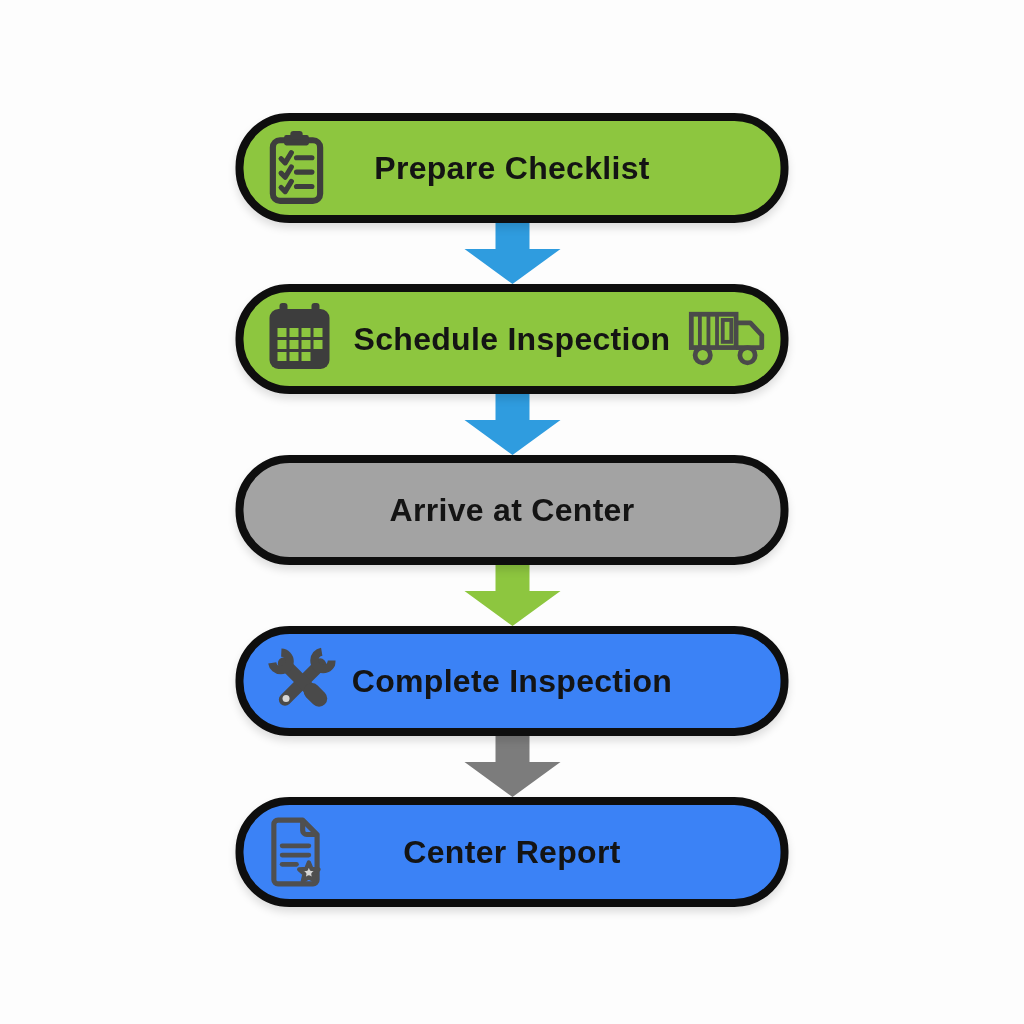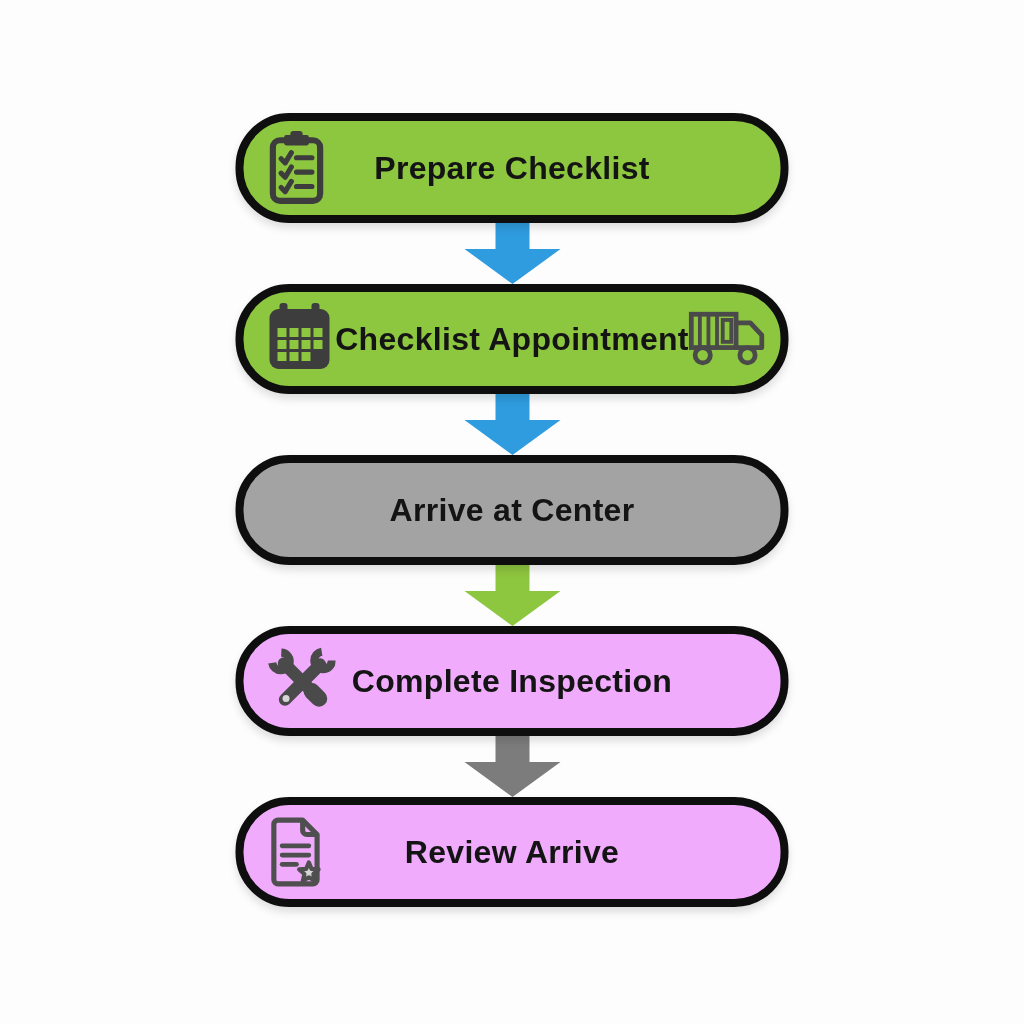--- a/index.html
+++ b/index.html
@@ -32,21 +32,21 @@
     box-sizing: border-box;
     border: 8px solid #0e0e0e;
     border-radius: 54px;
     display: flex;
     align-items: center;
     justify-content: center;
     box-shadow: 0 5px 8px rgba(0,0,0,0.13);
   }
   .step.green { background: #8dc63f; }
   .step.white { background: #a3a3a3; }
-  .step.gray  { background: #f0abfc; }
+  .step.gray  { background: #3b82f6; }
   .label {
     font-size: 32px;
     font-weight: 700;
     color: #141414;
     letter-spacing: 0.3px;
     white-space: nowrap;
   }
   .icon-left {
     position: absolute;
     left: 24px;
@@ -112,21 +112,21 @@
           <rect x="46" y="25" width="9" height="9" fill="#8dc63f"></rect>
           <rect x="10" y="37" width="9" height="9" fill="#8dc63f"></rect>
           <rect x="22" y="37" width="9" height="9" fill="#8dc63f"></rect>
           <rect x="34" y="37" width="9" height="9" fill="#8dc63f"></rect>
           <rect x="46" y="37" width="9" height="9" fill="#8dc63f"></rect>
           <rect x="10" y="49" width="9" height="9" fill="#8dc63f"></rect>
           <rect x="22" y="49" width="9" height="9" fill="#8dc63f"></rect>
           <rect x="34" y="49" width="9" height="9" fill="#8dc63f"></rect>
         </svg>
       </span>
-      <span class="label">Checklist Appointment</span>
+      <span class="label">Schedule Inspection</span>
       <span class="icon-right">
         <svg width="80" height="60" viewBox="0 0 84 62" fill="none">
           <rect x="4" y="5" width="47" height="35" stroke="#4a4a4a" stroke-width="5"></rect>
           <line x1="13" y1="5" x2="13" y2="40" stroke="#4a4a4a" stroke-width="4"></line>
           <line x1="22" y1="5" x2="22" y2="40" stroke="#4a4a4a" stroke-width="4"></line>
           <line x1="31" y1="5" x2="31" y2="40" stroke="#4a4a4a" stroke-width="4"></line>
           <rect x="37" y="11" width="9" height="23" stroke="#4a4a4a" stroke-width="4"></rect>
           <path d="M51,14 L66,14 L78,27 L78,40 L51,40" stroke="#4a4a4a" stroke-width="5" stroke-linejoin="round"></path>
           <circle cx="16" cy="48" r="8" stroke="#4a4a4a" stroke-width="5" fill="#8dc63f"></circle>
           <circle cx="63" cy="48" r="8" stroke="#4a4a4a" stroke-width="5" fill="#8dc63f"></circle>
@@ -174,17 +174,17 @@
       <span class="icon-left">
         <svg width="58" height="70" viewBox="0 0 56 68" fill="none">
           <path d="M10,3 h24 l14,14 v44 a4,4 0 0 1 -4,4 h-34 a4,4 0 0 1 -4,-4 v-54 a4,4 0 0 1 4,-4 z" stroke="#4f4f4f" stroke-width="5" stroke-linejoin="round"></path>
           <path d="M34,3 v10 a4,4 0 0 0 4,4 h10" stroke="#4f4f4f" stroke-width="5"></path>
           <line x1="14" y1="28" x2="40" y2="28" stroke="#4f4f4f" stroke-width="4.5" stroke-linecap="round"></line>
           <line x1="14" y1="37" x2="40" y2="37" stroke="#4f4f4f" stroke-width="4.5" stroke-linecap="round"></line>
           <line x1="14" y1="46" x2="28" y2="46" stroke="#4f4f4f" stroke-width="4.5" stroke-linecap="round"></line>
           <polygon points="40,44 42.6,50.4 49.5,50.9 44.3,55.4 45.9,62.1 40,58.5 34.1,62.1 35.7,55.4 30.5,50.9 37.4,50.4" fill="#d6d6d6" stroke="#4f4f4f" stroke-width="4" stroke-linejoin="round"></polygon>
         </svg>
       </span>
-      <span class="label">Review Arrive</span>
+      <span class="label">Center Report</span>
     </div>
 
   </div>
 </div>
 
 </body></html>

